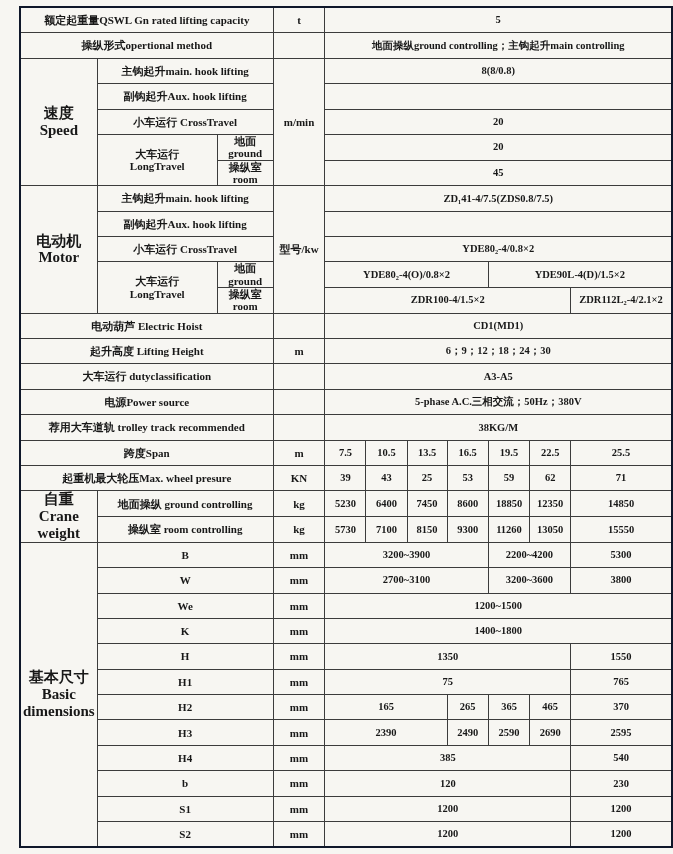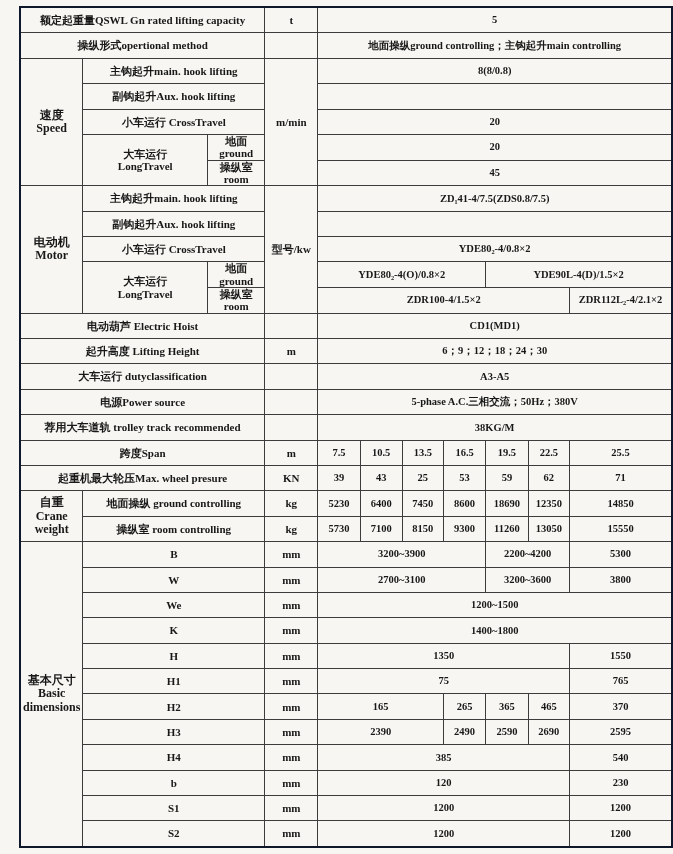--- a/index.html
+++ b/index.html
@@ -20,21 +20,21 @@
   }
   td{
     border:1px solid #3c3c3c;
     height:24.4px;
     padding:0 2px;
     text-align:center;vertical-align:middle;
     font-weight:bold;color:#181818;
     font-size:11px;line-height:1.12;
     overflow:hidden;
   }
-  td.group{white-space:pre-line;font-size:12px;}
+  td.group{white-space:pre-line;font-size:15px;}
   td.lbl{font-size:11px;}
   td.unit{font-size:11px;}
   td.val{font-size:10.5px;}
   td.longtravel{white-space:pre-line;}
 </style>
 </head>
 <body>
 
 <div class="page">
 <table class="spec">
@@ -184,21 +184,21 @@
   <tr>
     <td class="group" rowspan="2">自重
 Crane
 weight</td>
     <td class="lbl" colspan="2">地面操纵 ground controlling</td>
     <td class="unit">kg</td>
     <td class="val">5230</td>
     <td class="val">6400</td>
     <td class="val">7450</td>
     <td class="val">8600</td>
-    <td class="val">18690</td>
+    <td class="val">18850</td>
     <td class="val">12350</td>
     <td class="val">14850</td>
   </tr>
 
   <tr>
     <td class="lbl" colspan="2">操纵室 room controlling</td>
     <td class="unit">kg</td>
     <td class="val">5730</td>
     <td class="val">7100</td>
     <td class="val">8150</td>

